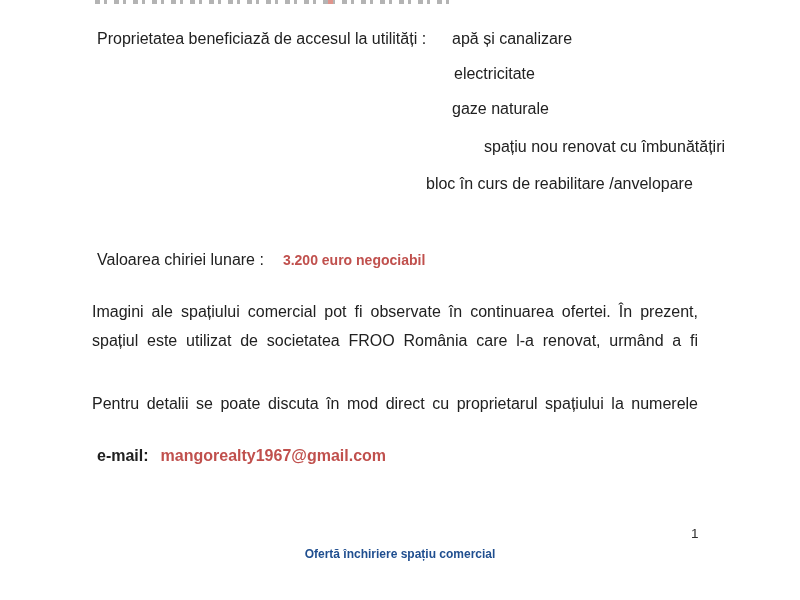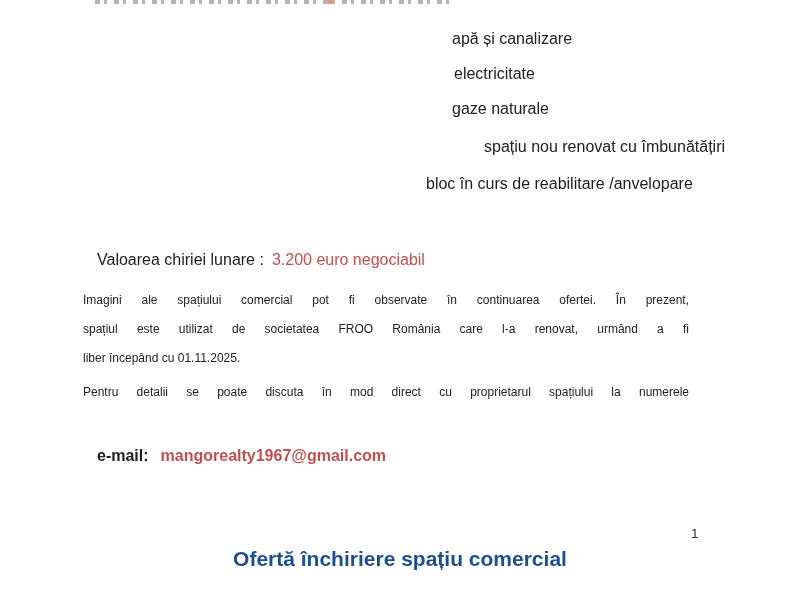--- a/index.html
+++ b/index.html
@@ -17,39 +17,40 @@
     width: 800px;
     height: 600px;
     background: var(--page_bg);
     font-family: "Liberation Sans", sans-serif;
     color: var(--text);
     overflow: hidden;
   }
   .line { position: absolute; font-size: 16px; line-height: 20px; white-space: nowrap; }
   .jline {
     position: absolute;
-    left: 83px;
+    left: 92px;
     width: 606px;
-    font-size: 12px;
+    font-size: 16px;
     line-height: 20px;
     text-align: justify;
     text-align-last: justify;
+    margin-top: 12px;
   }
   .plain { text-align: left; text-align-last: left; }
   .bold { font-weight: bold; }
-  .rent-value { font-size: 16px; font-weight: normal; color: var(--red); margin-left: 8px; }
+  .rent-value { font-size: 14px; font-weight: bold; color: var(--red); margin-left: 19px; }
   .phones { font-weight: bold; margin-left: 14px; white-space: pre; }
   .email-addr { font-weight: bold; color: var(--red); margin-left: 12px; text-align: center; }
   .page-number { position: absolute; left: 691px; top: 526px; font-size: 13.5px; color: #2e2e2e; }
   .footer-title {
     position: absolute;
     left: 0; top: 547px;
     width: 800px;
     text-align: center;
-    font-size: 21px;
+    font-size: 12px;
     font-weight: bold;
     color: var(--blue);
   }
   
   .clipped-line {
     position: absolute;
     left: 95px; top: 0;
     width: 360px; height: 4px;
     background: repeating-linear-gradient(90deg,
       var(--fragment_gray) 0px, var(--fragment_gray) 5px,
@@ -66,33 +67,33 @@
   }
 </style>
 </head>
 <body>
 
 <div class="page">
 
   <div class="clipped-line"></div>
   <div class="clipped-red-mark"></div>
 
+  <div class="line" style="left:97px; top:29px;">Proprietatea beneficiază de accesul la utilități :</div>
   <div class="line" style="left:452px; top:29px;">apă și canalizare</div>
   <div class="line" style="left:454px; top:64px;">electricitate</div>
   <div class="line" style="left:452px; top:99px;">gaze naturale</div>
   <div class="line" style="left:444px; top:137px;margin-left:40px;">spațiu nou renovat cu îmbunătățiri</div>
   <div class="line" style="left:426px; top:174px;">bloc în curs de reabilitare /anvelopare</div>
 
   <div class="line" style="left:97px; top:250px;">
     <span>Valoarea chiriei lunare :</span><span class="rent-value">3.200 euro negociabil</span>
   </div>
 
   <div class="jline" style="top:290px;">Imagini ale spațiului comercial pot fi observate în continuarea ofertei. În prezent,</div>
   <div class="jline" style="top:319px;">spațiul este utilizat de societatea FROO România care l-a renovat, urmând a fi</div>
-  <div class="jline plain" style="top:348px;">liber începând cu 01.11.2025.</div>
 
   <div class="jline" style="top:382px;">Pentru detalii se poate discuta în mod direct cu proprietarul spațiului la numerele</div>
 
   <div class="line" style="left:97px; top:446px;">
     <span class="bold">e-mail:</span><span class="email-addr">mangorealty1967@gmail.com</span>
   </div>
 
   <div class="page-number">1</div>
   <div class="footer-title">Ofertă închiriere spațiu comercial</div>
 

